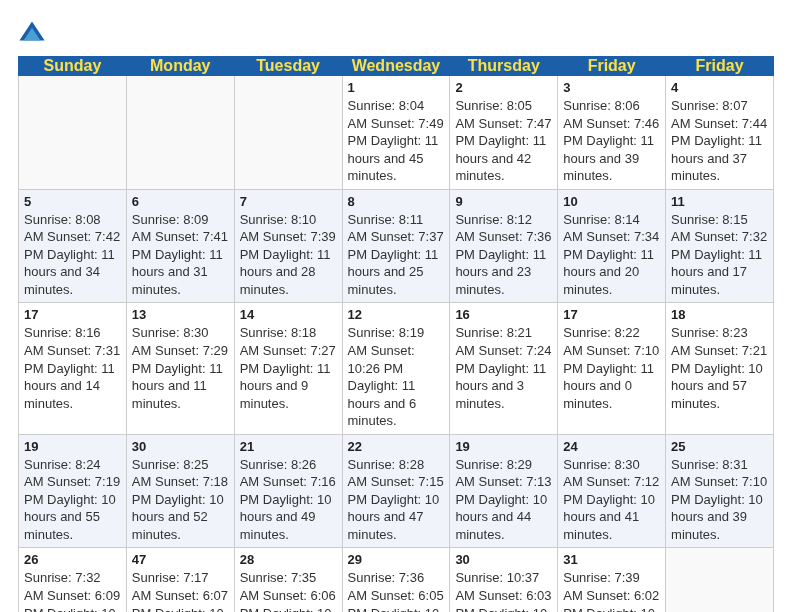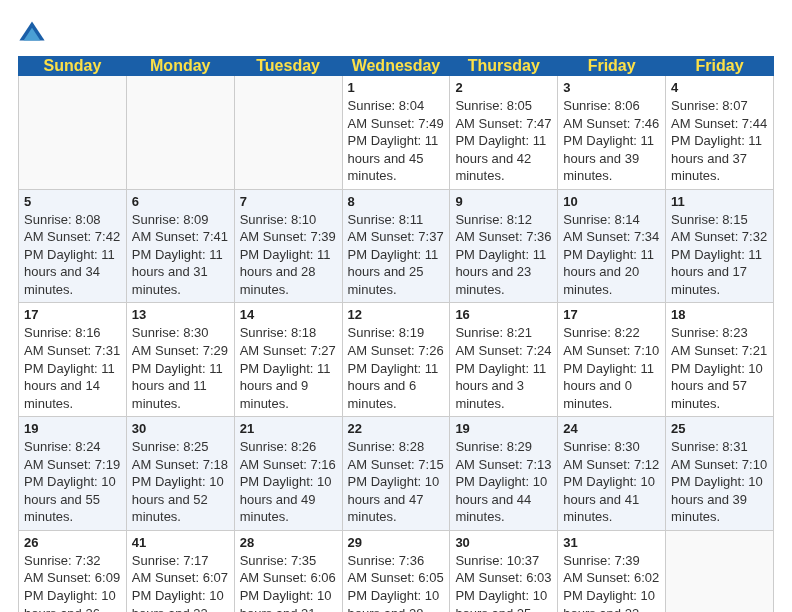--- a/index.html
+++ b/index.html
@@ -238,21 +238,21 @@
           <td>
             <span class="day-number">14</span>
             <div class="day-info">Sunrise: 8:18 AM
 Sunset: 7:27 PM
 Daylight: 11 hours
 and 9 minutes.</div>
           </td>
           <td>
             <span class="day-number">12</span>
             <div class="day-info">Sunrise: 8:19 AM
-Sunset: 7:26 PM
+Sunset: 10:26 PM
 Daylight: 11 hours
 and 6 minutes.</div>
           </td>
           <td>
             <span class="day-number">16</span>
             <div class="day-info">Sunrise: 8:21 AM
 Sunset: 7:24 PM
 Daylight: 11 hours
 and 3 minutes.</div>
           </td>
@@ -324,21 +324,21 @@
         </tr>
         <tr>
           <td>
             <span class="day-number">26</span>
             <div class="day-info">Sunrise: 7:32 AM
 Sunset: 6:09 PM
 Daylight: 10 hours
 and 36 minutes.</div>
           </td>
           <td>
-            <span class="day-number">41</span>
+            <span class="day-number">47</span>
             <div class="day-info">Sunrise: 7:17 AM
 Sunset: 6:07 PM
 Daylight: 10 hours
 and 33 minutes.</div>
           </td>
           <td>
             <span class="day-number">28</span>
             <div class="day-info">Sunrise: 7:35 AM
 Sunset: 6:06 PM
 Daylight: 10 hours

